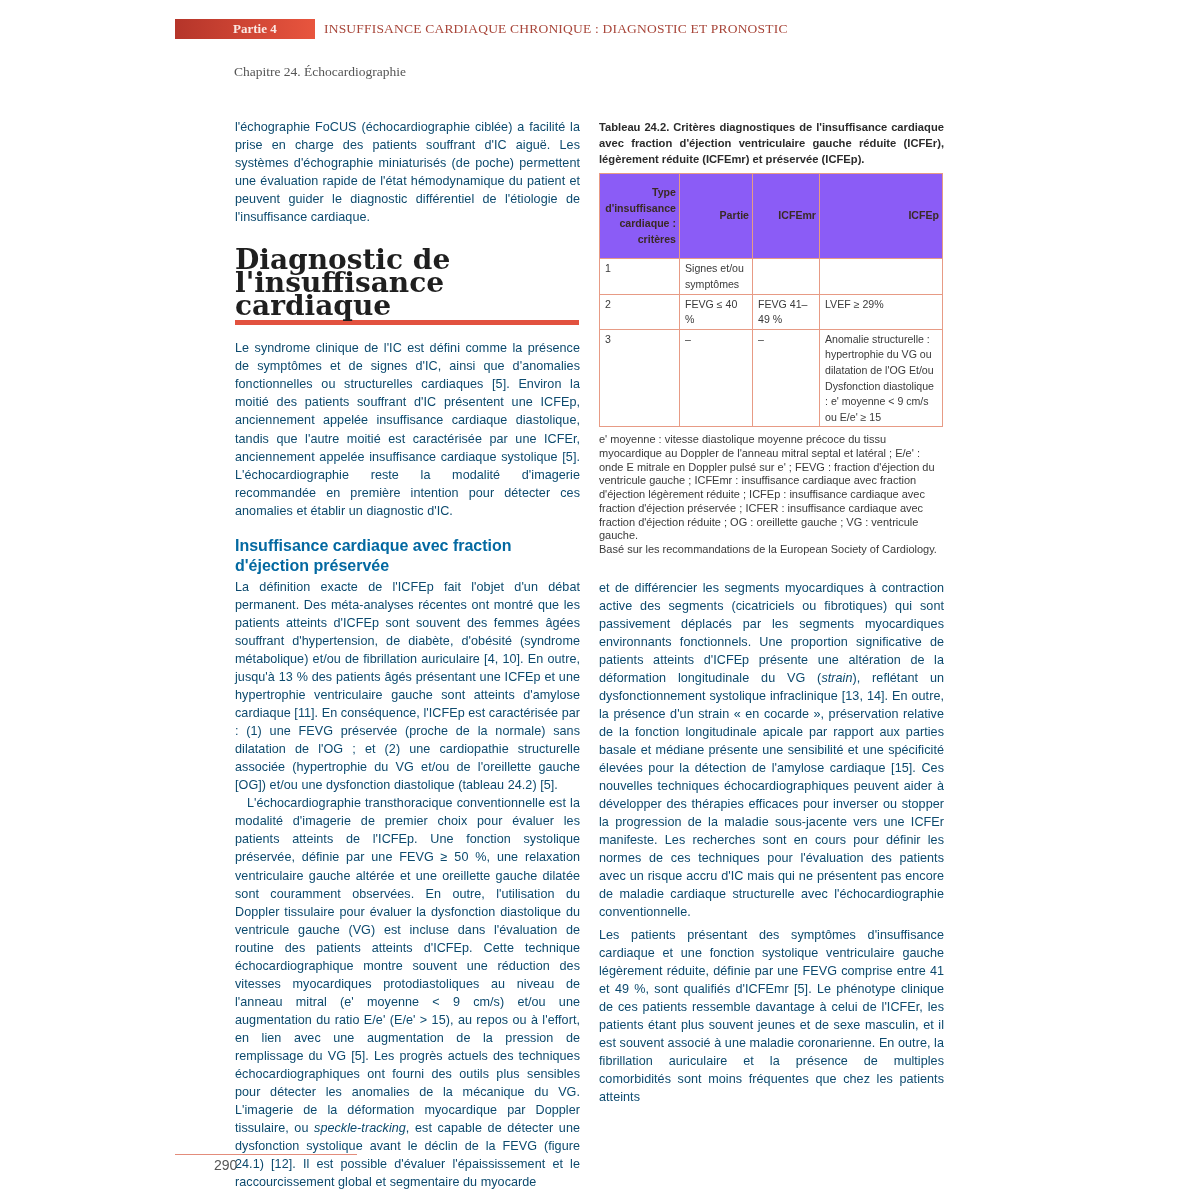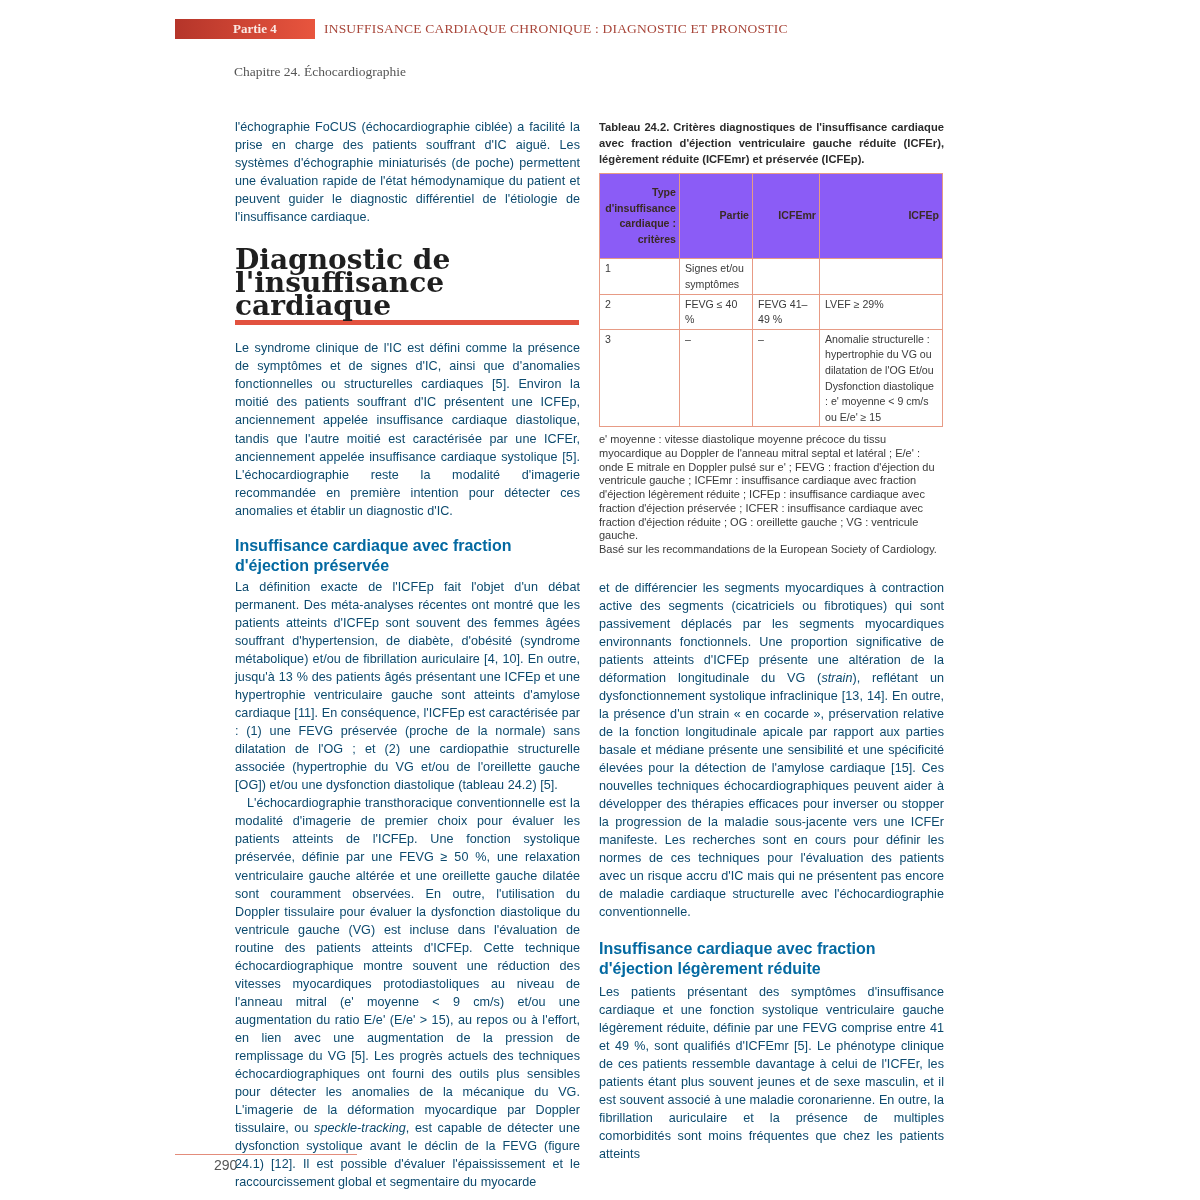--- a/index.html
+++ b/index.html
@@ -133,19 +133,18 @@
     </tbody>
   </table>
 
   <div class="footnote">
     <div>e' moyenne : vitesse diastolique moyenne précoce du tissu myocardique au Doppler de l'anneau mitral septal et latéral ; E/e' : onde E mitrale en Doppler pulsé sur e' ; FEVG : fraction d'éjection du ventricule gauche ; ICFEmr : insuffisance cardiaque avec fraction d'éjection légèrement réduite ; ICFEp : insuffisance cardiaque avec fraction d'éjection préservée ; ICFER : insuffisance cardiaque avec fraction d'éjection réduite ; OG : oreillette gauche ; VG : ventricule gauche.</div>
     <div>Basé sur les recommandations de la European Society of Cardiology.</div>
   </div>
 
   <p class="body" style="margin-top:22px;"><span>et de différencier les segments myocardiques à contraction active des segments (cicatriciels ou fibrotiques) qui sont passivement déplacés par les segments myocardiques environnants fonctionnels. Une proportion significative de patients atteints d'ICFEp présente une altération de la déformation longitudinale du VG (</span><em>strain</em><span>), reflétant un dysfonctionnement systolique infraclinique [13, 14]. En outre, la présence d'un strain « en cocarde », préservation relative de la fonction longitudinale apicale par rapport aux parties basale et médiane présente une sensibilité et une spécificité élevées pour la détection de l'amylose cardiaque [15]. Ces nouvelles techniques échocardiographiques peuvent aider à développer des thérapies efficaces pour inverser ou stopper la progression de la maladie sous-jacente vers une ICFEr manifeste. Les recherches sont en cours pour définir les normes de ces techniques pour l'évaluation des patients avec un risque accru d'IC mais qui ne présentent pas encore de maladie cardiaque structurelle avec l'échocardiographie conventionnelle.</span></p>
 
-  <h2 class="h2" style="margin-top:17px;">Insuffisance cardiaque avec fraction d'éjection légèrement réduite</h2>
 
   <p class="body" style="margin-top:4px;">Les patients présentant des symptômes d'insuffisance cardiaque et une fonction systolique ventriculaire gauche légèrement réduite, définie par une FEVG comprise entre 41 et 49 %, sont qualifiés d'ICFEmr [5]. Le phénotype clinique de ces patients ressemble davantage à celui de l'ICFEr, les patients étant plus souvent jeunes et de sexe masculin, et il est souvent associé à une maladie coronarienne. En outre, la fibrillation auriculaire et la présence de multiples comorbidités sont moins fréquentes que chez les patients atteints</p>
 </div>
 
 <div class="page-rule"></div>
 <div class="page-num">290</div>
 
 </body></html>

